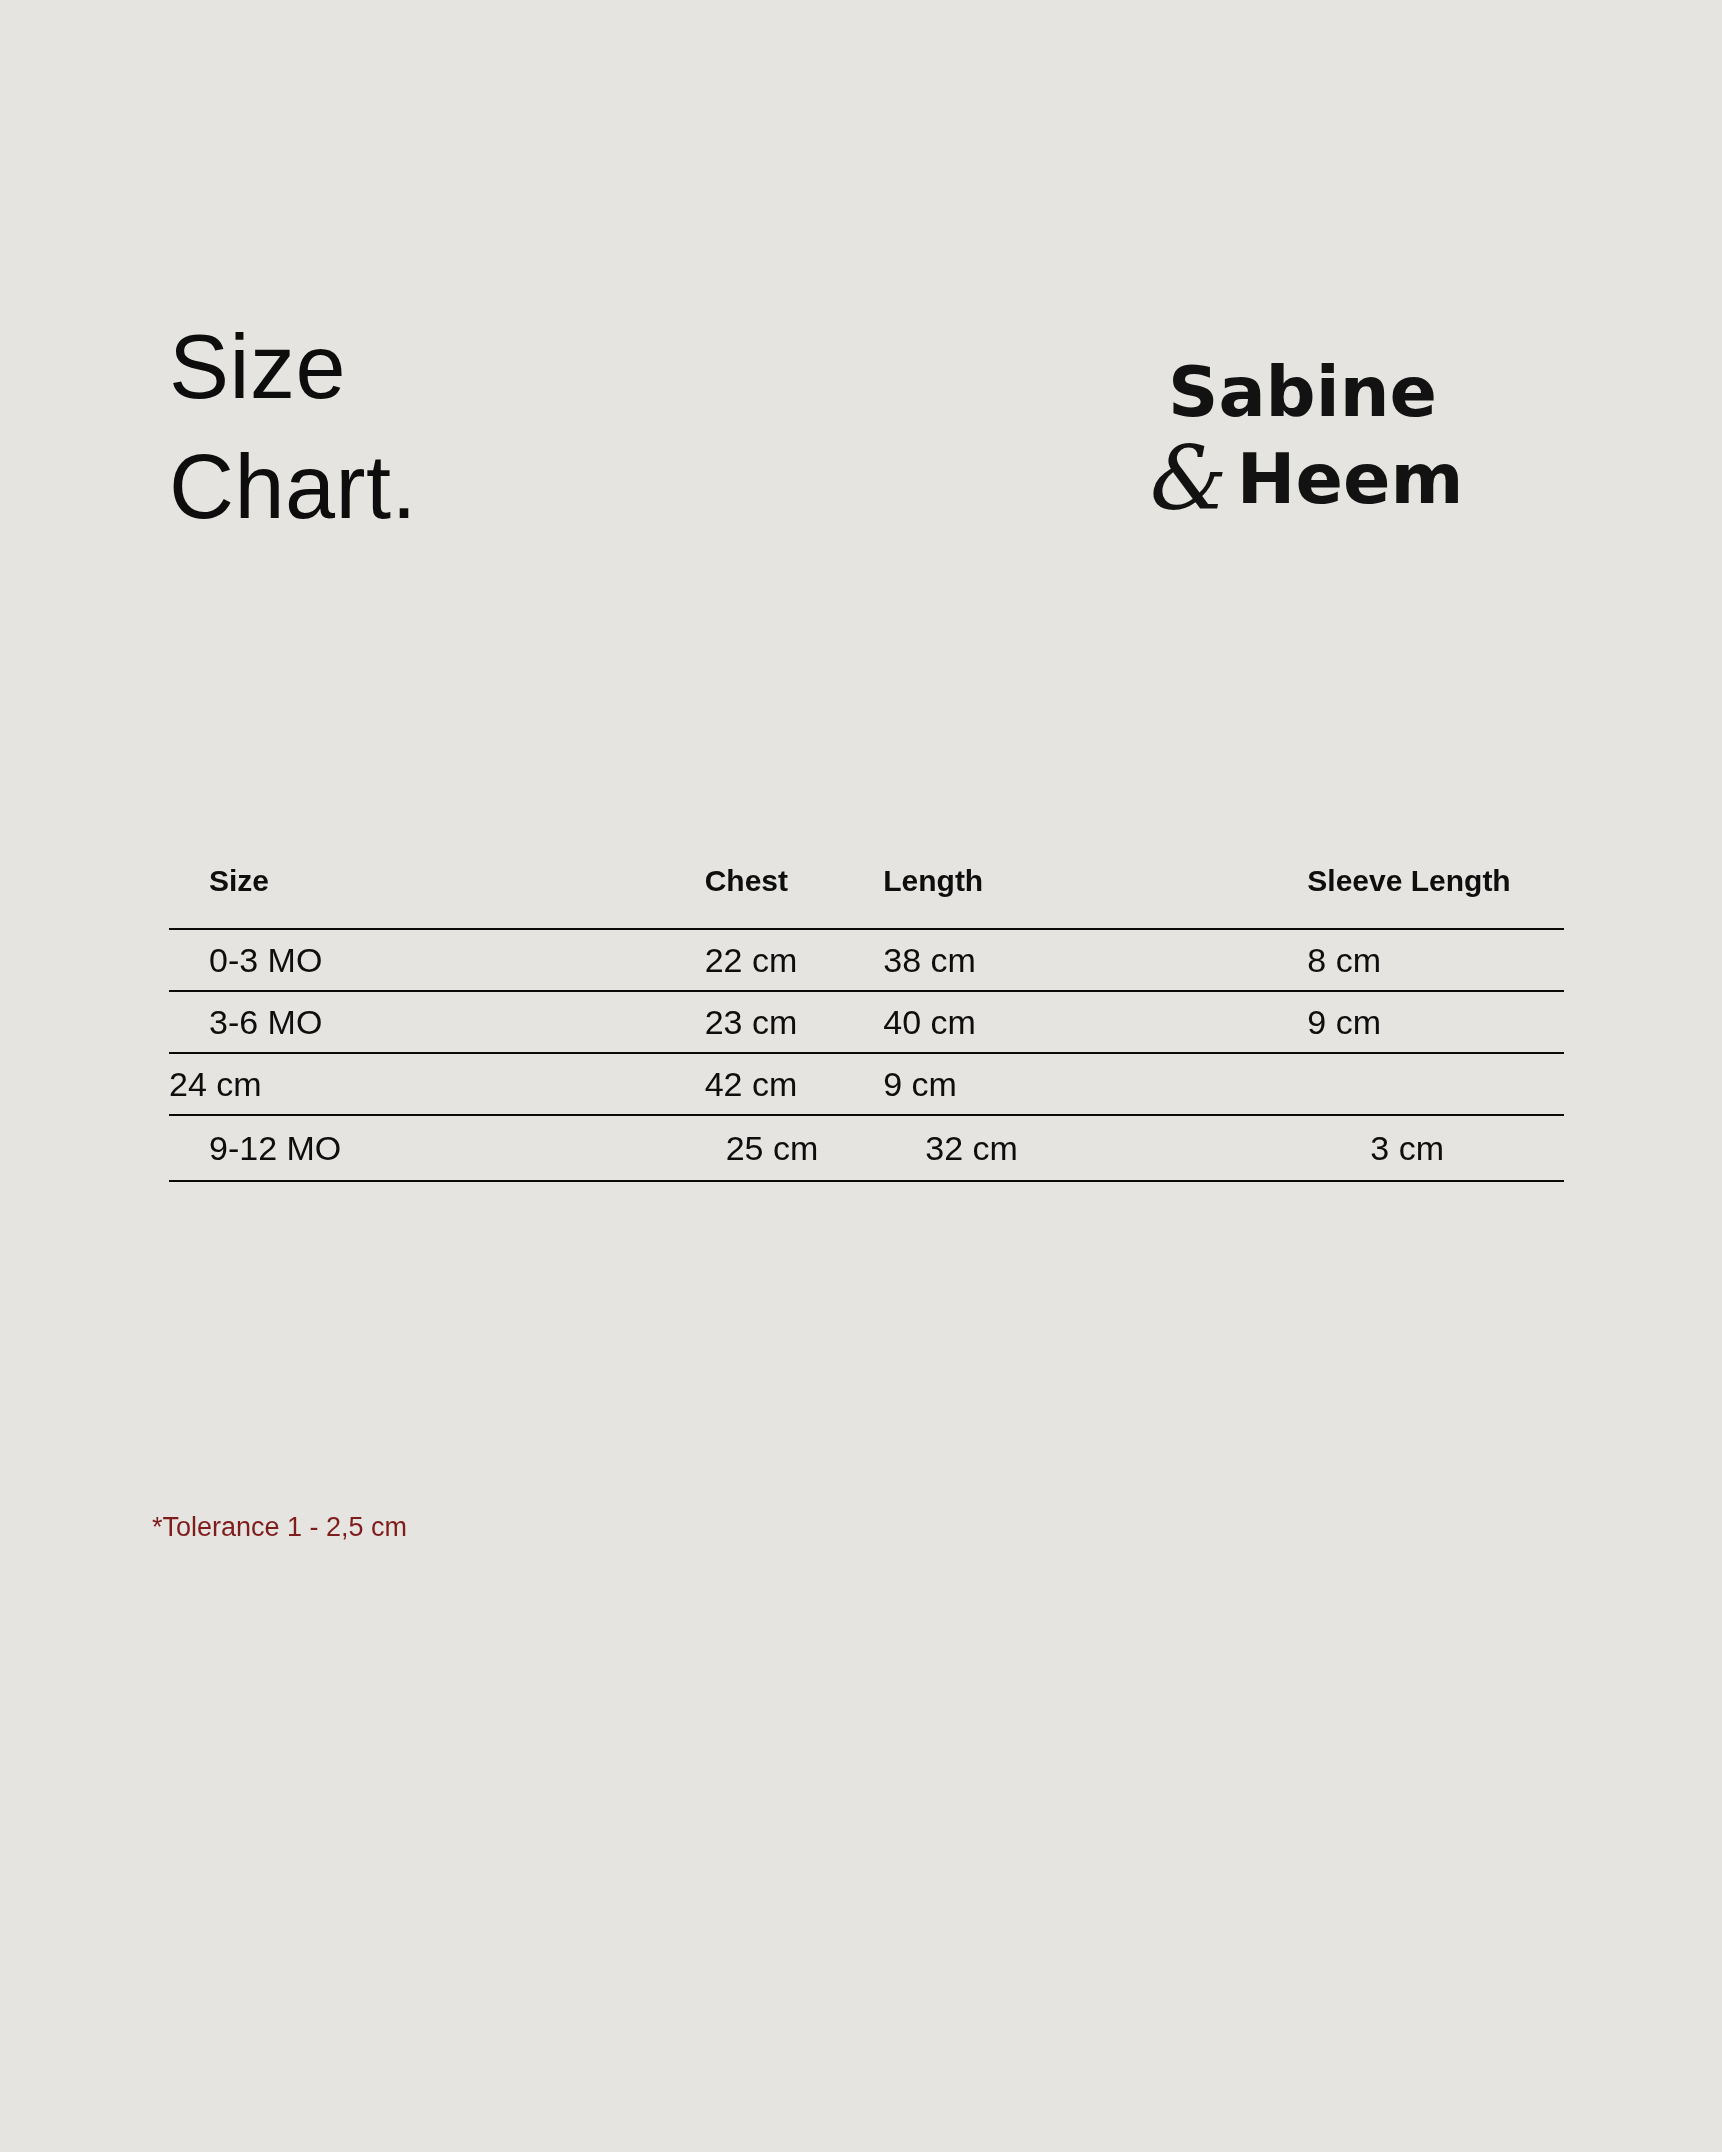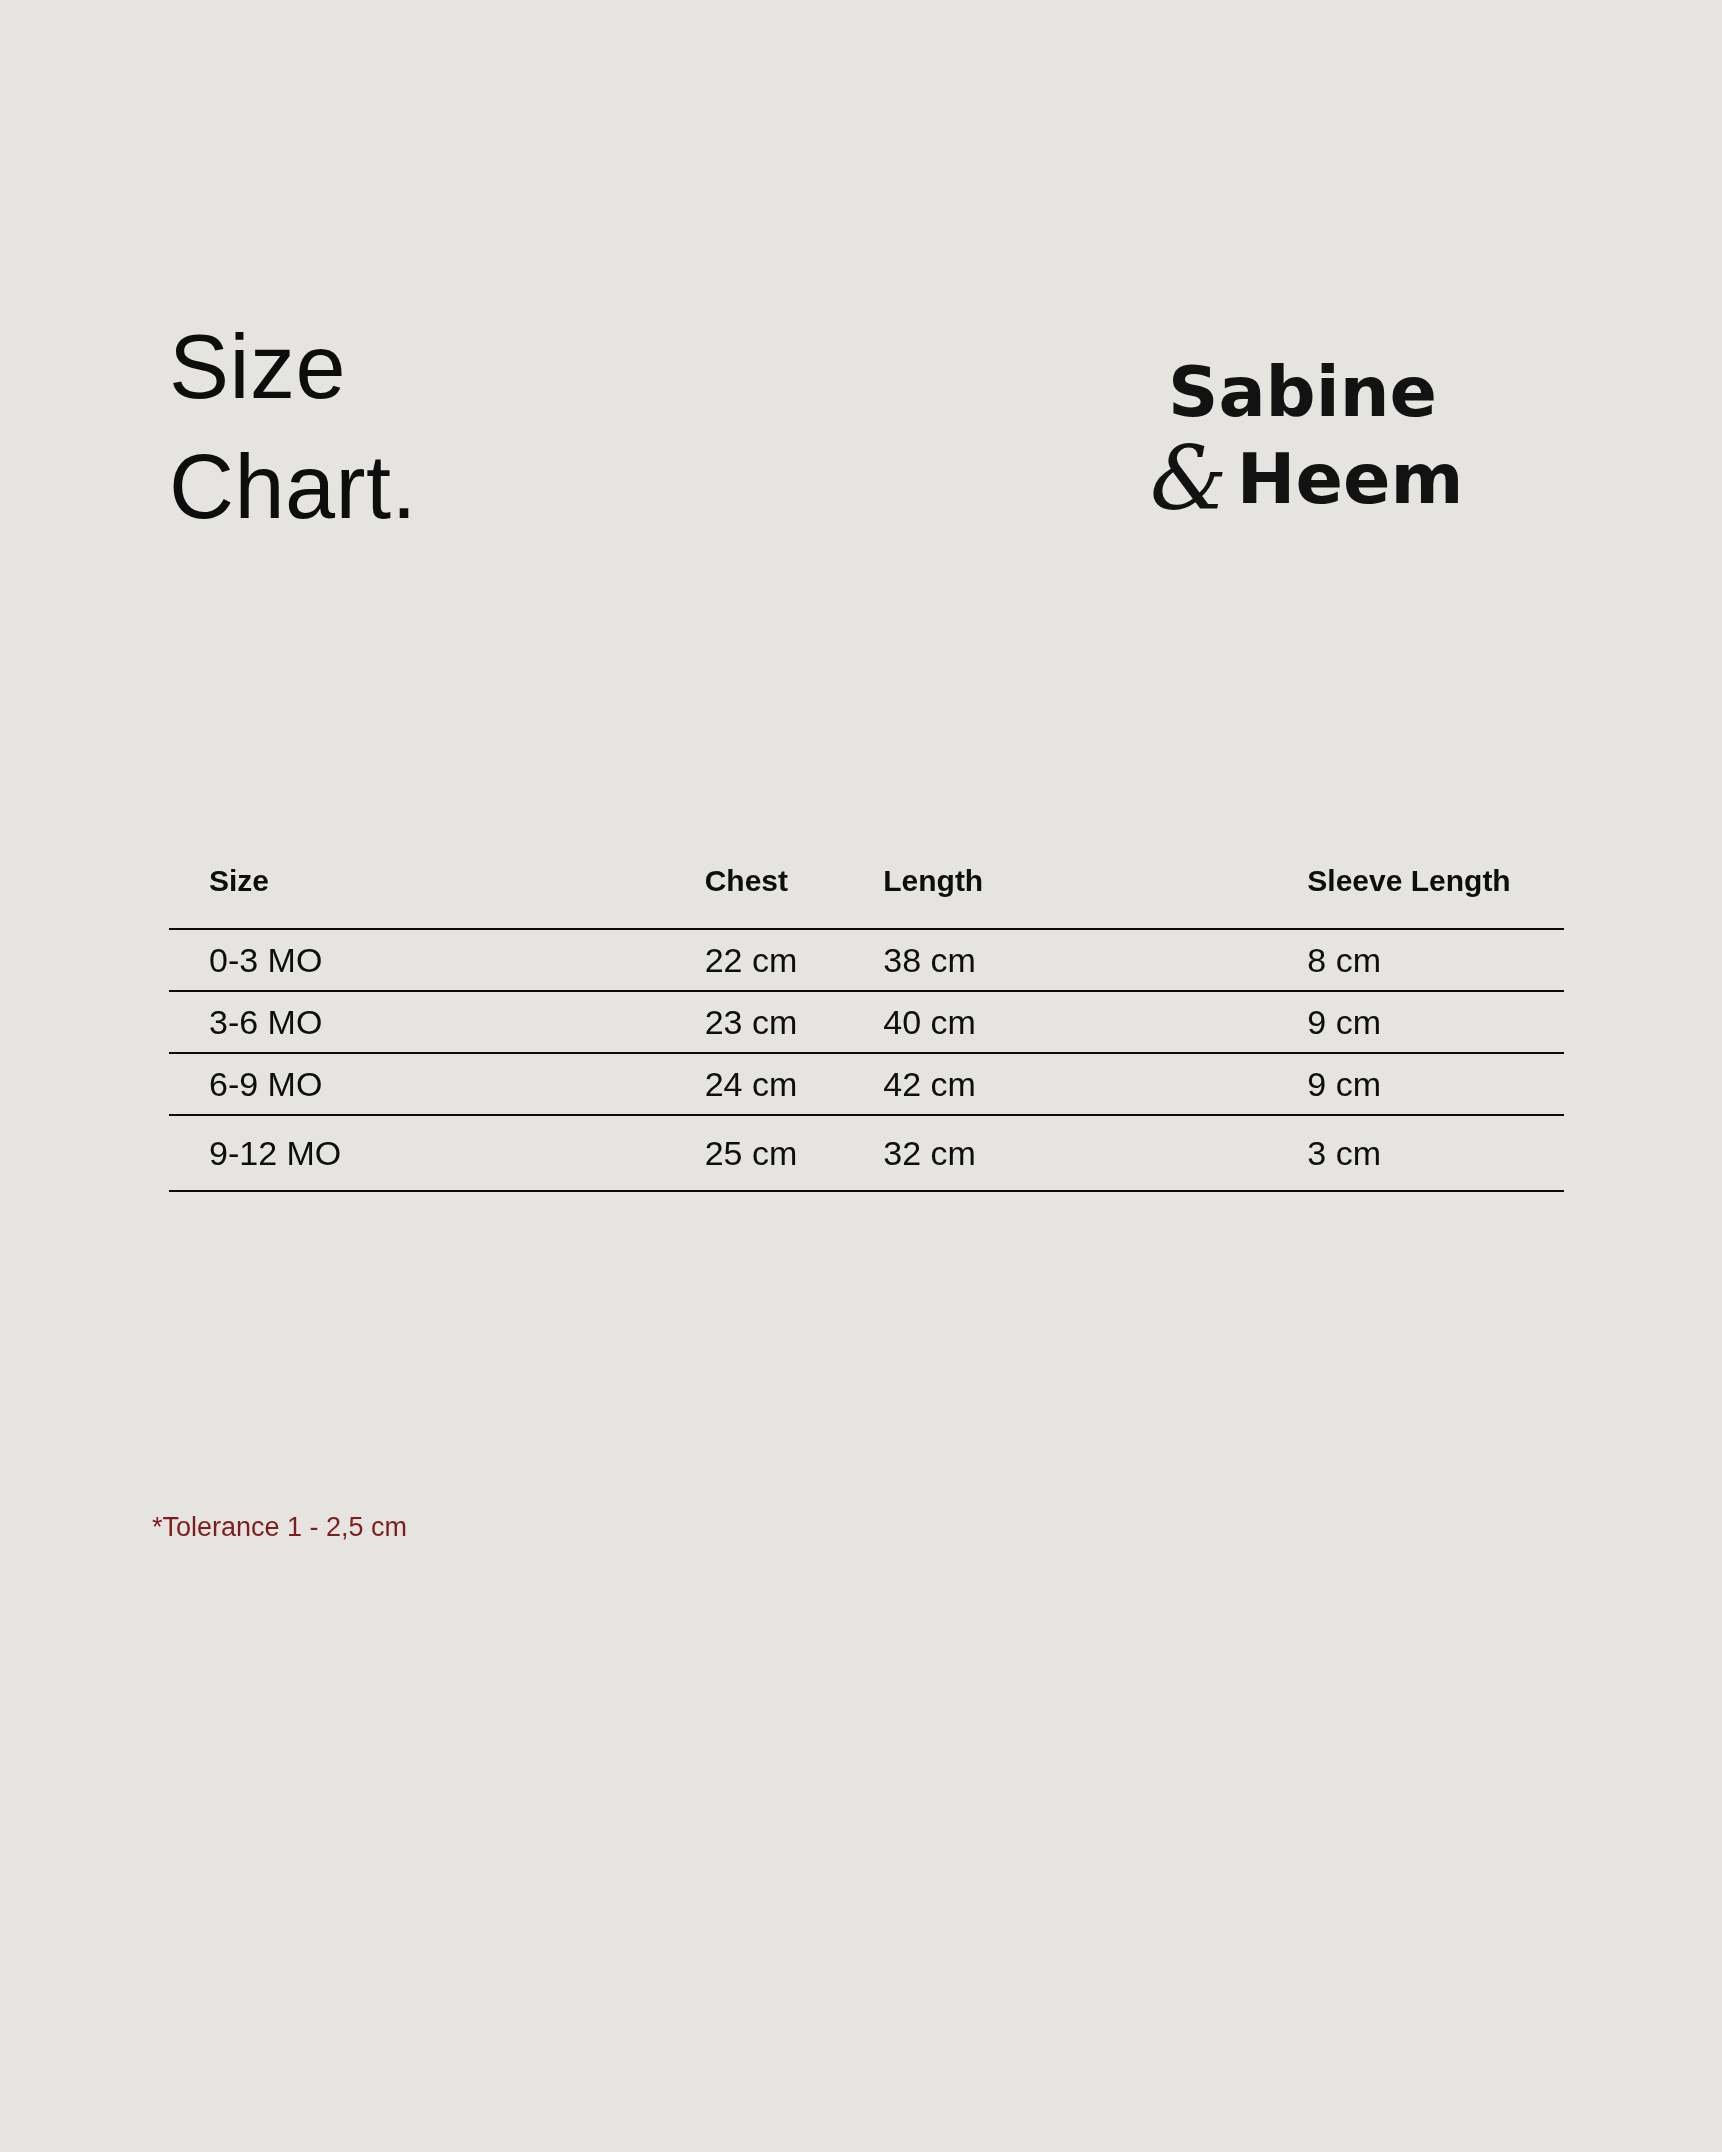--- a/index.html
+++ b/index.html
@@ -73,21 +73,21 @@
     align-items: center;
   }
   .thead {
     height: 75px;
     align-items: start;
     padding-top: 8.5px;
     font-size: 30px;
     font-weight: 700;
   }
   .trow { height: 62px; }
-  .trow:last-child { height: 76px; }
+  .trow:last-child { height: 66px; gap: 21px; }
   .cell { text-align: left; }
   .cell.c1 {
     text-align: left;
     padding-left: 40px;
   }
 
   
   .footnote {
     position: absolute;
     left: 152px;
@@ -130,21 +130,20 @@
     </div>
 
     <div class="trow">
       <span class="cell c1">3-6 MO</span>
       <span class="cell">23 cm</span>
       <span class="cell">40 cm</span>
       <span class="cell">9 cm</span>
     </div>
 
     <div class="trow">
-      <span class="cell c1">6-9 MO</span>
       <span class="cell">24 cm</span>
       <span class="cell">42 cm</span>
       <span class="cell">9 cm</span>
     </div>
 
     <div class="trow">
       <span class="cell c1">9-12 MO</span>
       <span class="cell">25 cm</span>
       <span class="cell">32 cm</span>
       <span class="cell">3 cm</span>

